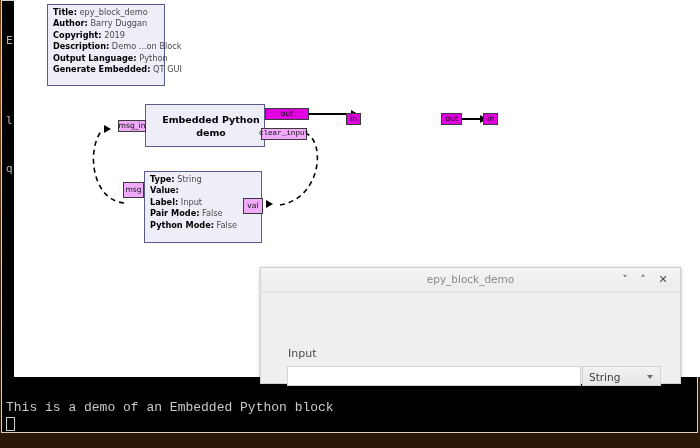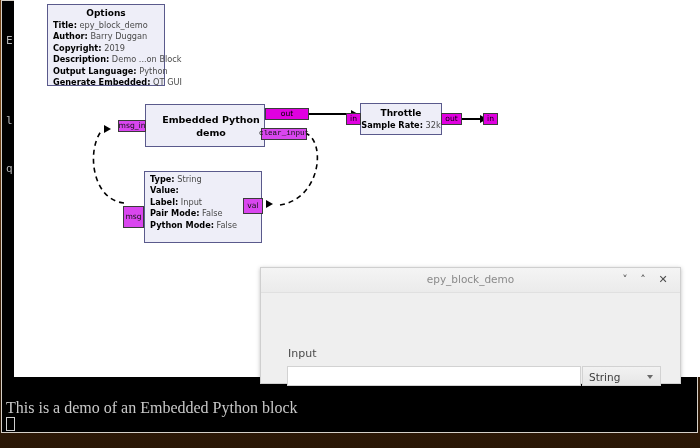--- a/index.html
+++ b/index.html
@@ -20,22 +20,22 @@
     overflow:hidden;
   }
   #term-text{
     position:absolute;left:4px;top:0px;width:690px;
     font-family:"DejaVu Sans Mono","Liberation Mono",monospace;
     font-size:11px;line-height:16px;color:#b8b8b8;white-space:pre;
   }
   .term-line{white-space:pre;}
   #term-bottom{
     position:absolute;left:4px;top:399px;
-    font-family:Liberation Serif, serif;
-    font-size:16px;line-height:16px;color:#c9c9c9;white-space:pre;
+    font-family:Liberation Mono, monospace;
+    font-size:13px;line-height:16px;color:#c9c9c9;white-space:pre;
   }
   #term-cursor{
     position:absolute;left:4px;top:416px;width:9px;height:14px;
     border:1px solid #cfcfcf;background:#000;box-sizing:border-box;
   }
   
   #canvas{
     position:absolute;left:14px;top:0px;width:686px;height:377px;
     background:#ffffff;overflow:hidden;
   }
@@ -55,21 +55,21 @@
   .blk.center-only .t{font-size:9.5px;margin:0;}
   .blk.titled-center{padding:0;display:flex;flex-direction:column;
                      align-items:center;justify-content:center;}
   
   .port{
     position:absolute;box-sizing:border-box;border:1px solid #3a3a3a;
     font-size:7.6px;line-height:1;color:#000;
     display:flex;align-items:center;justify-content:center;
     font-family:"DejaVu Sans","Liberation Sans",sans-serif;
   }
-  .port.msgp{background:#d946ef;color:#111;}
+  .port.msgp{background:#f0abfc;color:#111;}
   .port.strm{background:#e000e0;color:#000;}
   
   .wire{position:absolute;background:#000;}
   .arrow{position:absolute;width:0;height:0;
          border-top:4px solid transparent;border-bottom:4px solid transparent;
          border-left:7px solid #000;}
   svg.dash{position:absolute;left:0;top:0;width:686px;height:377px;
            overflow:visible;pointer-events:none;}
   
   #dialog{
@@ -139,60 +139,55 @@
 
     <path d="M 110 203 C 78 200 72 150 88 130" stroke="#000" stroke-width="1.6" fill="none" stroke-dasharray="5,4" stroke-linecap="butt"></path>
 
     <path d="M 291 133 C 312 140 308 198 266 205" stroke="#000" stroke-width="1.6" fill="none" stroke-dasharray="5,4" stroke-linecap="butt"></path>
   </svg>
 
   <div class="arrow" style="left:90px;top:125px;"></div>
   <div class="arrow" style="left:252px;top:200px;"></div>
 
   <div class="blk" id="opt-blk" style="left:33px;top:4px;width:118px;height:82px;">
-    <div class="t">Options</div>
     <div class="row"><b>Title:</b> <span>epy_block_demo</span></div>
     <div class="row"><b>Author:</b> <span>Barry Duggan</span></div>
     <div class="row"><b>Copyright:</b> <span>2019</span></div>
     <div class="row"><b>Description:</b> <span>Demo ...on Block</span></div>
     <div class="row"><b>Output Language:</b> <span>Python</span></div>
     <div class="row"><b>Generate Embedded:</b> <span>QT GUI</span></div>
   </div>
 
 
   <div class="blk center-only" id="epy-blk" style="left:131px;top:104px;width:120px;height:43px;padding-left:12px;">
     <div class="t">Embedded Python demo</div>
   </div>
   <div class="port msgp" style="left:104px;top:120px;width:28px;height:12px;">msg_in</div>
   <div class="port strm" style="left:251px;top:108px;width:44px;height:12px;">out</div>
   <div class="port msgp" style="left:247px;top:128px;width:46px;height:12px;font-family:Liberation Mono, monospace;">clear_input</div>
 
   <div class="wire" style="left:295px;top:113px;width:44px;height:1.6px;"></div>
   <div class="arrow" style="left:337px;top:110px;"></div>
 
-  <div class="blk titled-center" id="thr-blk" style="left:346px;top:103px;width:82px;height:32px;padding:4px 5px;">
-    <div class="t">Throttle</div>
-    <div class="row"><b>Sample Rate:</b> <span>32k</span></div>
-  </div>
   <div class="port strm" style="left:332px;top:113px;width:15px;height:12px;">in</div>
   <div class="port strm" style="left:427px;top:113px;width:21px;height:12px;">out</div>
 
   <div class="wire" style="left:448px;top:118px;width:20px;height:1.6px;"></div>
   <div class="arrow" style="left:466px;top:115px;"></div>
 
   <div class="port strm" style="left:469px;top:113px;width:15px;height:12px;">in</div>
 
   <div class="blk" id="mbox-blk" style="left:130px;top:171px;width:118px;height:72px;">
     <div class="row"><b>Type:</b> <span>String</span></div>
     <div class="row"><b>Value:</b> <span></span></div>
     <div class="row"><b>Label:</b> <span>Input</span></div>
     <div class="row"><b>Pair Mode:</b> <span>False</span></div>
     <div class="row"><b>Python Mode:</b> <span>False</span></div>
   </div>
-  <div class="port msgp" style="left:109px;top:206px;width:21px;height:22px;">msg</div>
+  <div class="port msgp" style="left:109px;top:182px;width:21px;height:16px;">msg</div>
   <div class="port msgp" style="left:229px;top:198px;width:20px;height:16px;">val</div>
 
 </div>
 
 <div id="dialog">
   <div id="dlg-titlebar">
     <div id="dlg-title">epy_block_demo</div>
     <div class="dlg-btn" id="dlg-min">˅</div>
     <div class="dlg-btn" id="dlg-max">˄</div>
     <div class="dlg-btn" id="dlg-close">✕</div>

